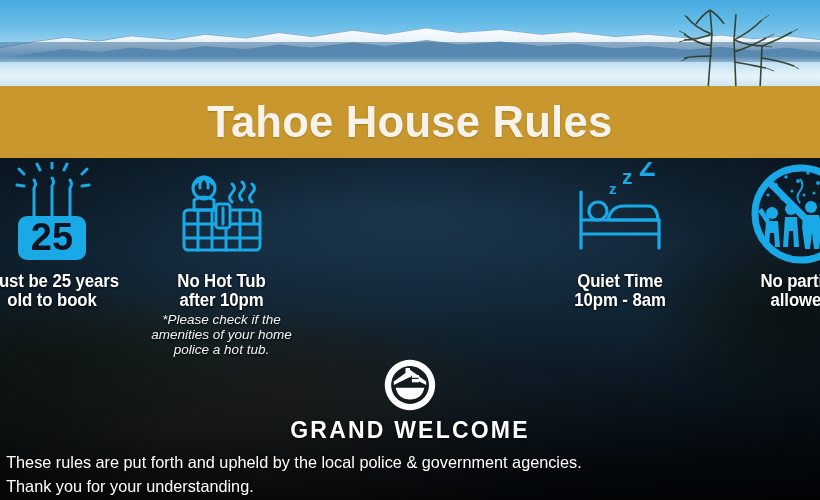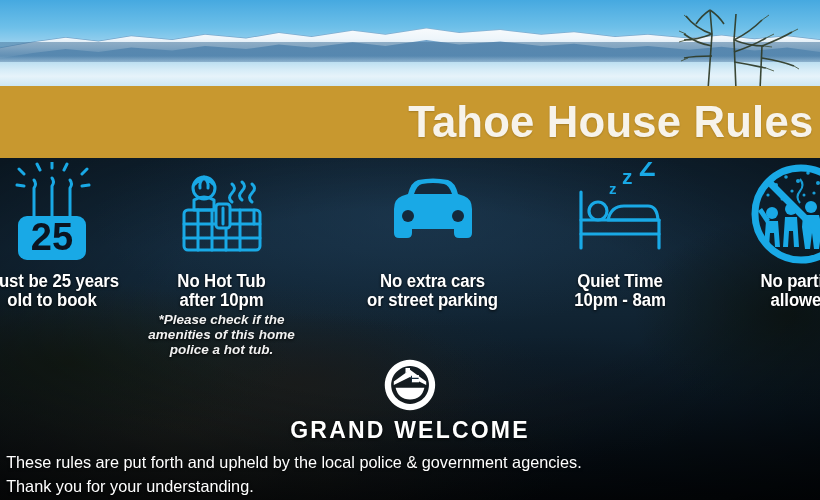--- a/index.html
+++ b/index.html
@@ -49,21 +49,21 @@
   }
   
   .pine {
     position:absolute; right:20px; top:0px; width:150px; height:90px;
   }
 
   
   .title-banner {
     position:absolute; left:0; top:86px; width:820px; height:72px;
     background:#c8982f;
-    display:flex; align-items:center; justify-content:flex-end;
+    display:flex; align-items:center; justify-content:center;
   }
   .title-text {
     color:#f7f3ea; font-size:45px; font-weight:bold; letter-spacing:.2px;
     text-shadow:0 1px 2px rgba(0,0,0,.18);
     font-family:"Liberation Sans", sans-serif;
     transform:scaleX(.97);
   }
   .banner-notch {
     position:absolute; left:166px; top:158px;
     width:0; height:0;
@@ -104,21 +104,21 @@
   .rule-icon {
     height:108px; display:flex; align-items:center; justify-content:center;
   }
   .rule-label {
     margin-top:4px; color:#ffffff; font-weight:bold; font-size:17.5px;
     line-height:19px; letter-spacing:-.1px;
     text-shadow:0 1px 3px rgba(0,0,0,.85);
     transform:scaleX(.96);
   }
   .rule-note {
-    margin-top:2px; color:#f2f2f2; font-style:italic; font-weight:bold;
+    margin-top:2px; color:#f2f2f2; font-style:italic; font-weight:normal;
     font-size:13.5px; line-height:15px;
     text-shadow:0 1px 3px rgba(0,0,0,.9);
   }
 
   
   #rule-age        { left:-58px; width:220px; }
   #rule-hottub     { left:119px; width:205px; }
   #rule-parking    { left:330px; width:205px; }
   #rule-quiet      { left:520px; width:200px; }
   #rule-parties    { left:706px; width:190px; }
@@ -220,39 +220,25 @@
             <path d="M53 46 L53 62"></path>
           </g>
         </svg>
       </div>
       <div class="rule-label">
         <span>No Hot Tub</span><br>
         <span>after 10pm</span>
       </div>
       <div class="rule-note">
         <span>*Please check if the</span><br>
-        <span>amenities of this home</span><br>
+        <span>amenities of your home</span><br>
         <span>police a hot tub.</span>
       </div>
     </div>
 
-    <div class="rule" id="rule-parking">
-      <div class="rule-icon">
-        <svg width="110" height="104" viewBox="0 0 110 104">
-          <path d="M30 32 q3 -12 10 -14 q15 -3 30 0 q7 2 10 14 l6 2 q8 3 8 13 l0 24 q0 5 -5 5 l-8 0 q-5 0 -5 -5 l0 -4 l-42 0 l0 4 q0 5 -5 5 l-8 0 q-5 0 -5 -5 l0 -24 q0 -10 8 -13 z" fill="#19a9e6"></path>
-          <path d="M36 32 q3 -9 8 -10 q11 -2 22 0 q5 1 8 10 z" fill="#14293b"></path>
-          <circle cx="30" cy="54" r="6" fill="#14293b"></circle>
-          <circle cx="80" cy="54" r="6" fill="#14293b"></circle>
-        </svg>
-      </div>
-      <div class="rule-label">
-        <span>No extra cars</span><br>
-        <span>or street parking</span>
-      </div>
-    </div>
 
     <div class="rule" id="rule-quiet">
       <div class="rule-icon">
         <svg width="110" height="104" viewBox="0 0 110 104">
           <g stroke="#19a9e6" stroke-width="3.2" fill="none" stroke-linecap="round" stroke-linejoin="round">
             <path d="M16 30 L16 86 M94 58 L94 86"></path>
             <path d="M16 58 L94 58 M16 72 L94 72"></path>
             <circle cx="33" cy="49" r="9"></circle>
             <path d="M43 58 q3 -14 16 -14 l24 0 q9 0 10 14 z"></path>
           </g>

